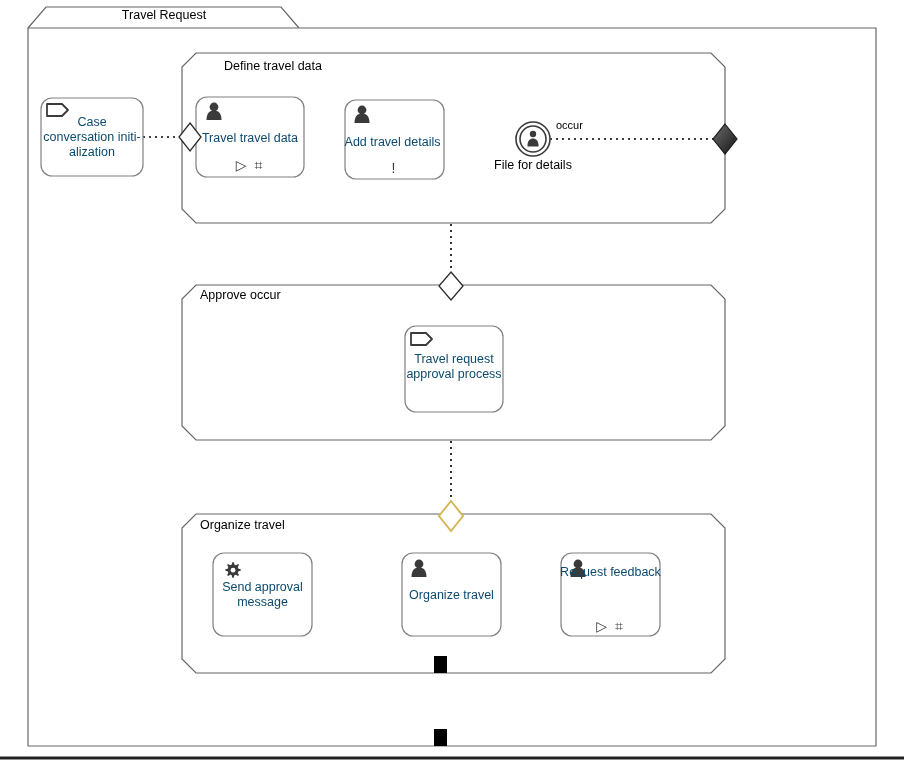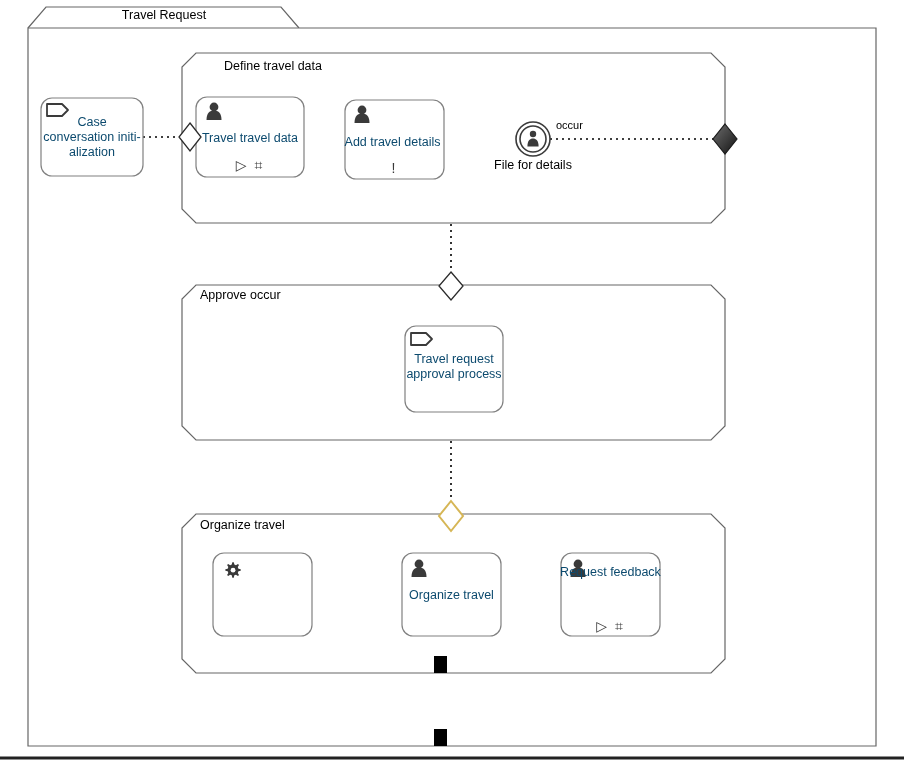--- a/index.html
+++ b/index.html
@@ -199,20 +199,22 @@
 
   <div class="task-label" style="left:196px; top:131px; width:108px;">Travel travel data</div>
   <div class="marker-row" style="left:196px; top:157px; width:108px;">▷ ⌗</div>
 
   <div class="task-label" style="left:339px; top:135px; width:107px;">Add travel details</div>
   <div class="marker-row" style="left:345px; top:160px; width:99px;">!</div>
 
   <div class="task-label" style="left:403px; top:352px; width:102px;">Travel request
 approval process</div>
 
+  <div class="task-label" style="left:211px; top:580px; width:103px;">Send approval
+message</div>
 
   <div class="task-label" style="left:400px; top:588px; width:103px;">Organize travel</div>
 
   <div class="task-label" style="left:558px; top:565px; width:105px;">Request feedback</div>
   <div class="marker-row" style="left:561px; top:618px; width:99px;">▷ ⌗</div>
 
   <div class="ev-label" style="left:473px; top:158px; width:120px;">File for details</div>
   <div class="conn-label" style="left:556px; top:119px;">occur</div>
 
 </div>

